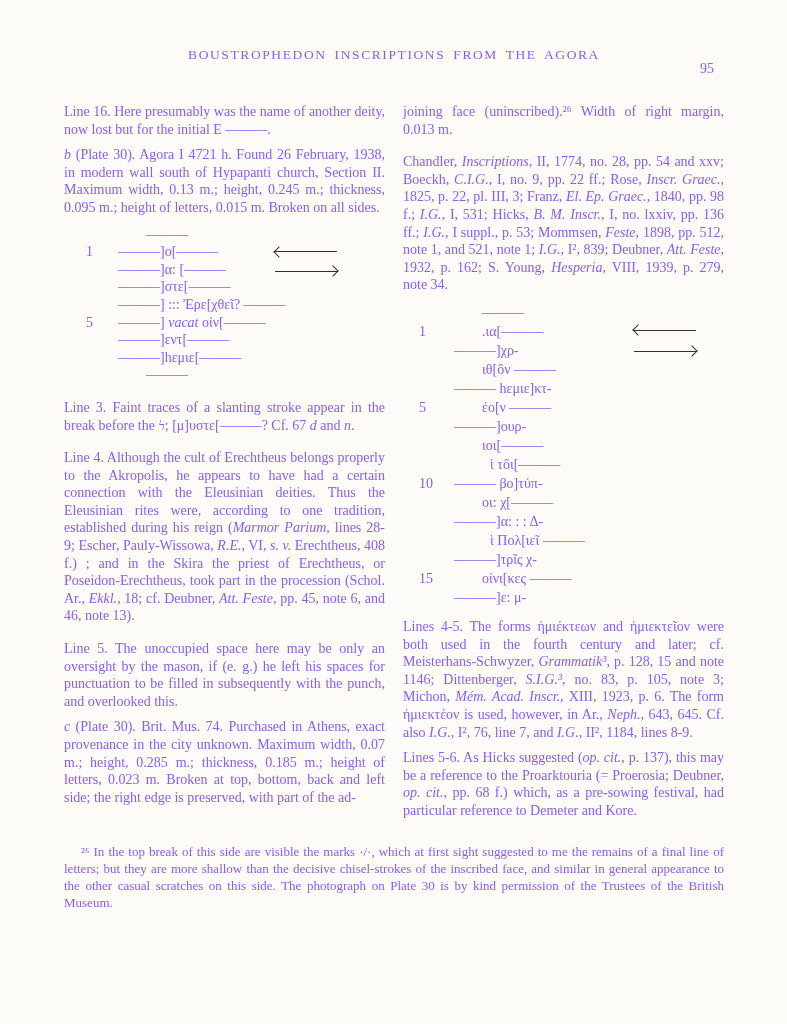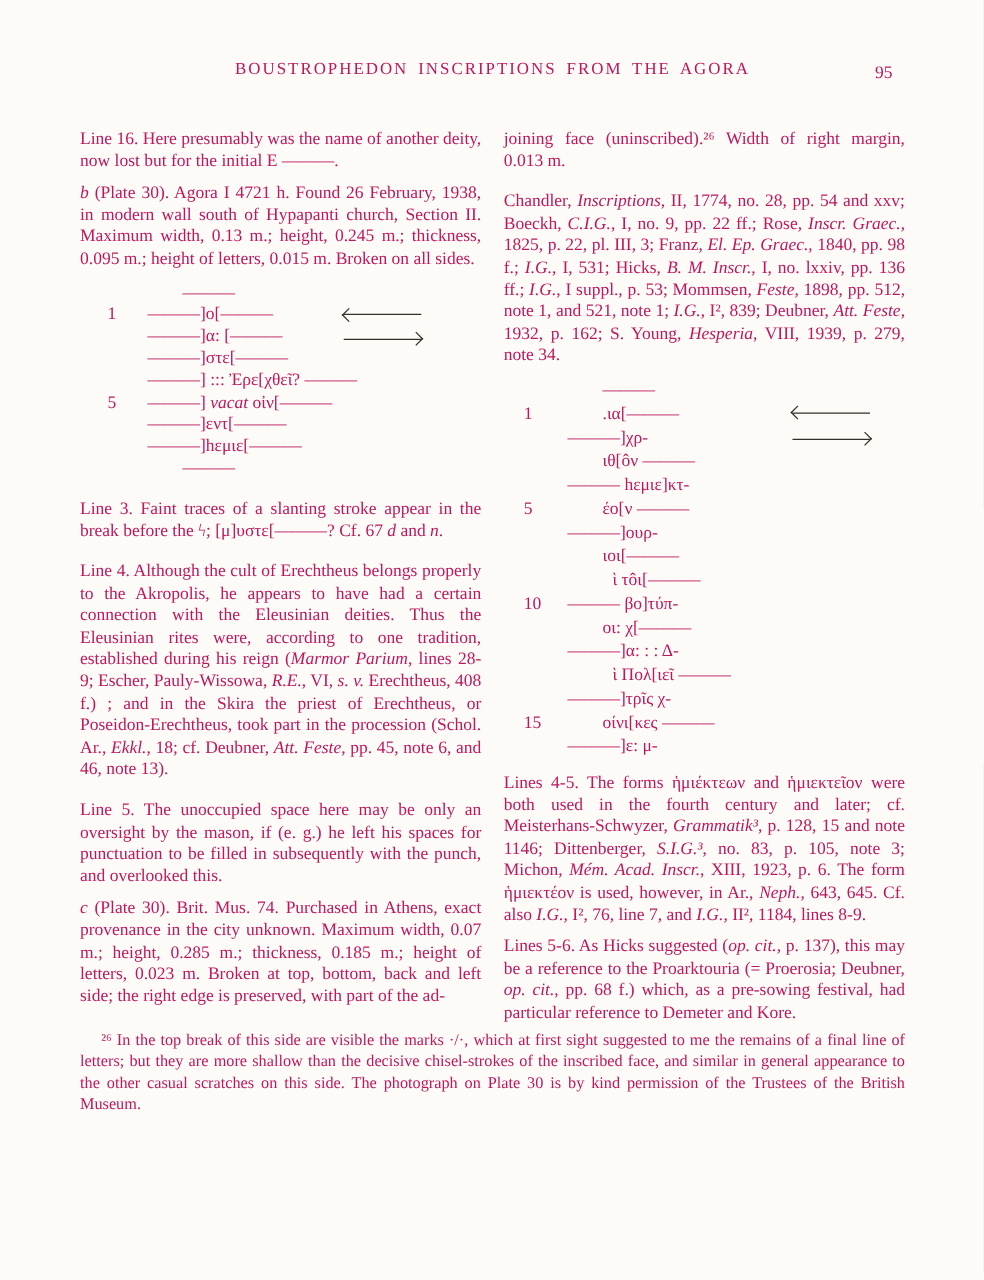--- a/index.html
+++ b/index.html
@@ -2,29 +2,29 @@
 <html><head>
 <meta charset="utf-8">
 <style>
   html,body{margin:0;padding:0;background:#e8e5de;}
   .page{
     position:relative;
     width:787px;height:1024px;
     box-sizing:border-box;
     margin:0 auto;
     background:#fcfbf7;
-    color:#be185d;
+    color:#8b5cf6;
     font-family:"Liberation Serif","DejaVu Serif",serif;
     font-size:14px;line-height:17.6px;
     padding:46px 63px 0 64px;
     overflow:hidden;
   }
   .header{position:relative;text-align:center;margin-bottom:24px;height:18px;}
   .header .title{font-size:13.5px;letter-spacing:1.6px;word-spacing:3px;}
-  .header .pageno{position:absolute;right:10px;top:4px;font-size:14px;}
+  .header .pageno{position:absolute;right:10px;top:14px;font-size:14px;}
   .columns{display:flex;gap:18px;}
   .col{width:321px;}
   p.para{margin:15px 0 5px 0;text-align:justify;}
   p.gap-top{margin-top:8px;}
   p.para i{font-style:italic;}
   
   .inscription{margin:9px 0 11px 0;}
   .insc-row{position:relative;display:flex;align-items:center;height:17.6px;white-space:pre;}
   .insc-c .insc-row{height:19px;}
   .insc-num{display:inline-block;width:54px;box-sizing:border-box;padding-left:22px;flex:0 0 auto;}
@@ -40,21 +40,21 @@
     content:"";position:absolute;left:0;top:-3.5px;width:7px;height:7px;
     border-left:1px solid #33302b;border-bottom:1px solid #33302b;transform:rotate(45deg);
   }
   .arrow.a-right::after{
     content:"";position:absolute;right:0;top:-3.5px;width:7px;height:7px;
     border-right:1px solid #33302b;border-top:1px solid #33302b;transform:rotate(45deg);
   }
   .arrow.row2{top:10px;}
   
   .footnote{
-    margin-top:0;
+    margin-top:20px;
     font-size:13px;line-height:16.8px;
     text-align:justify;text-indent:17px;
   }
 </style>
 </head>
 <body>
 
 <div class="page">
 
   <div class="header">

